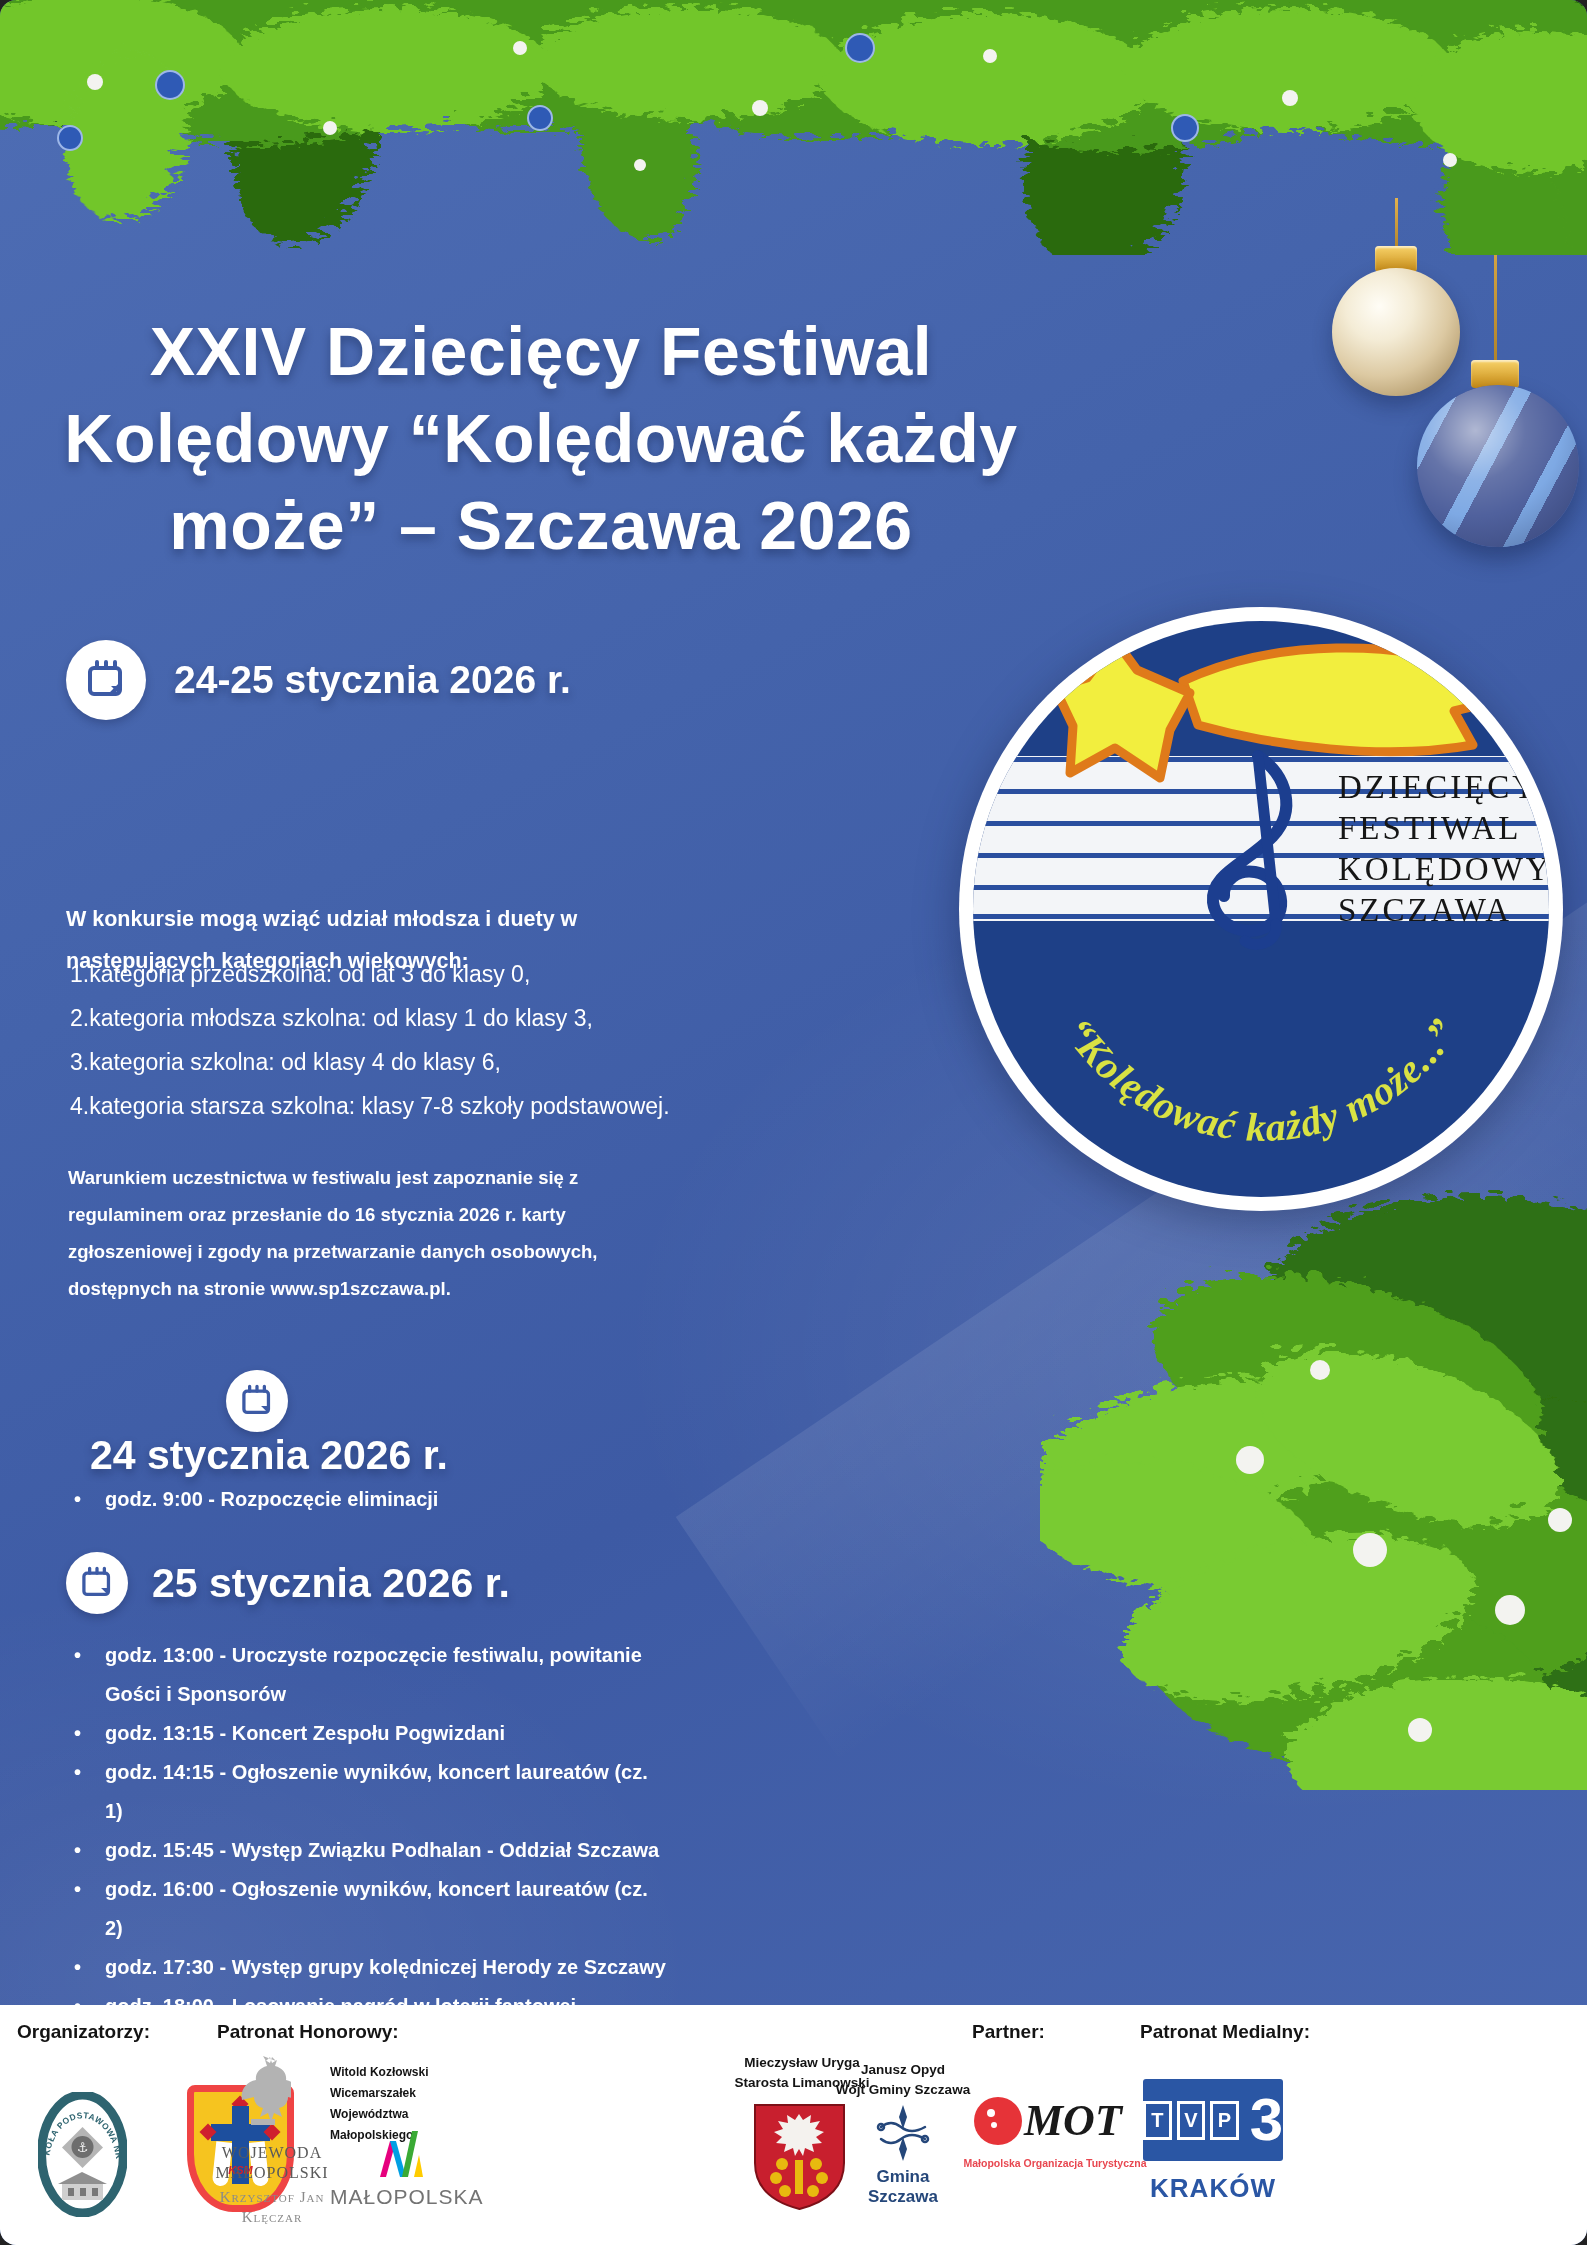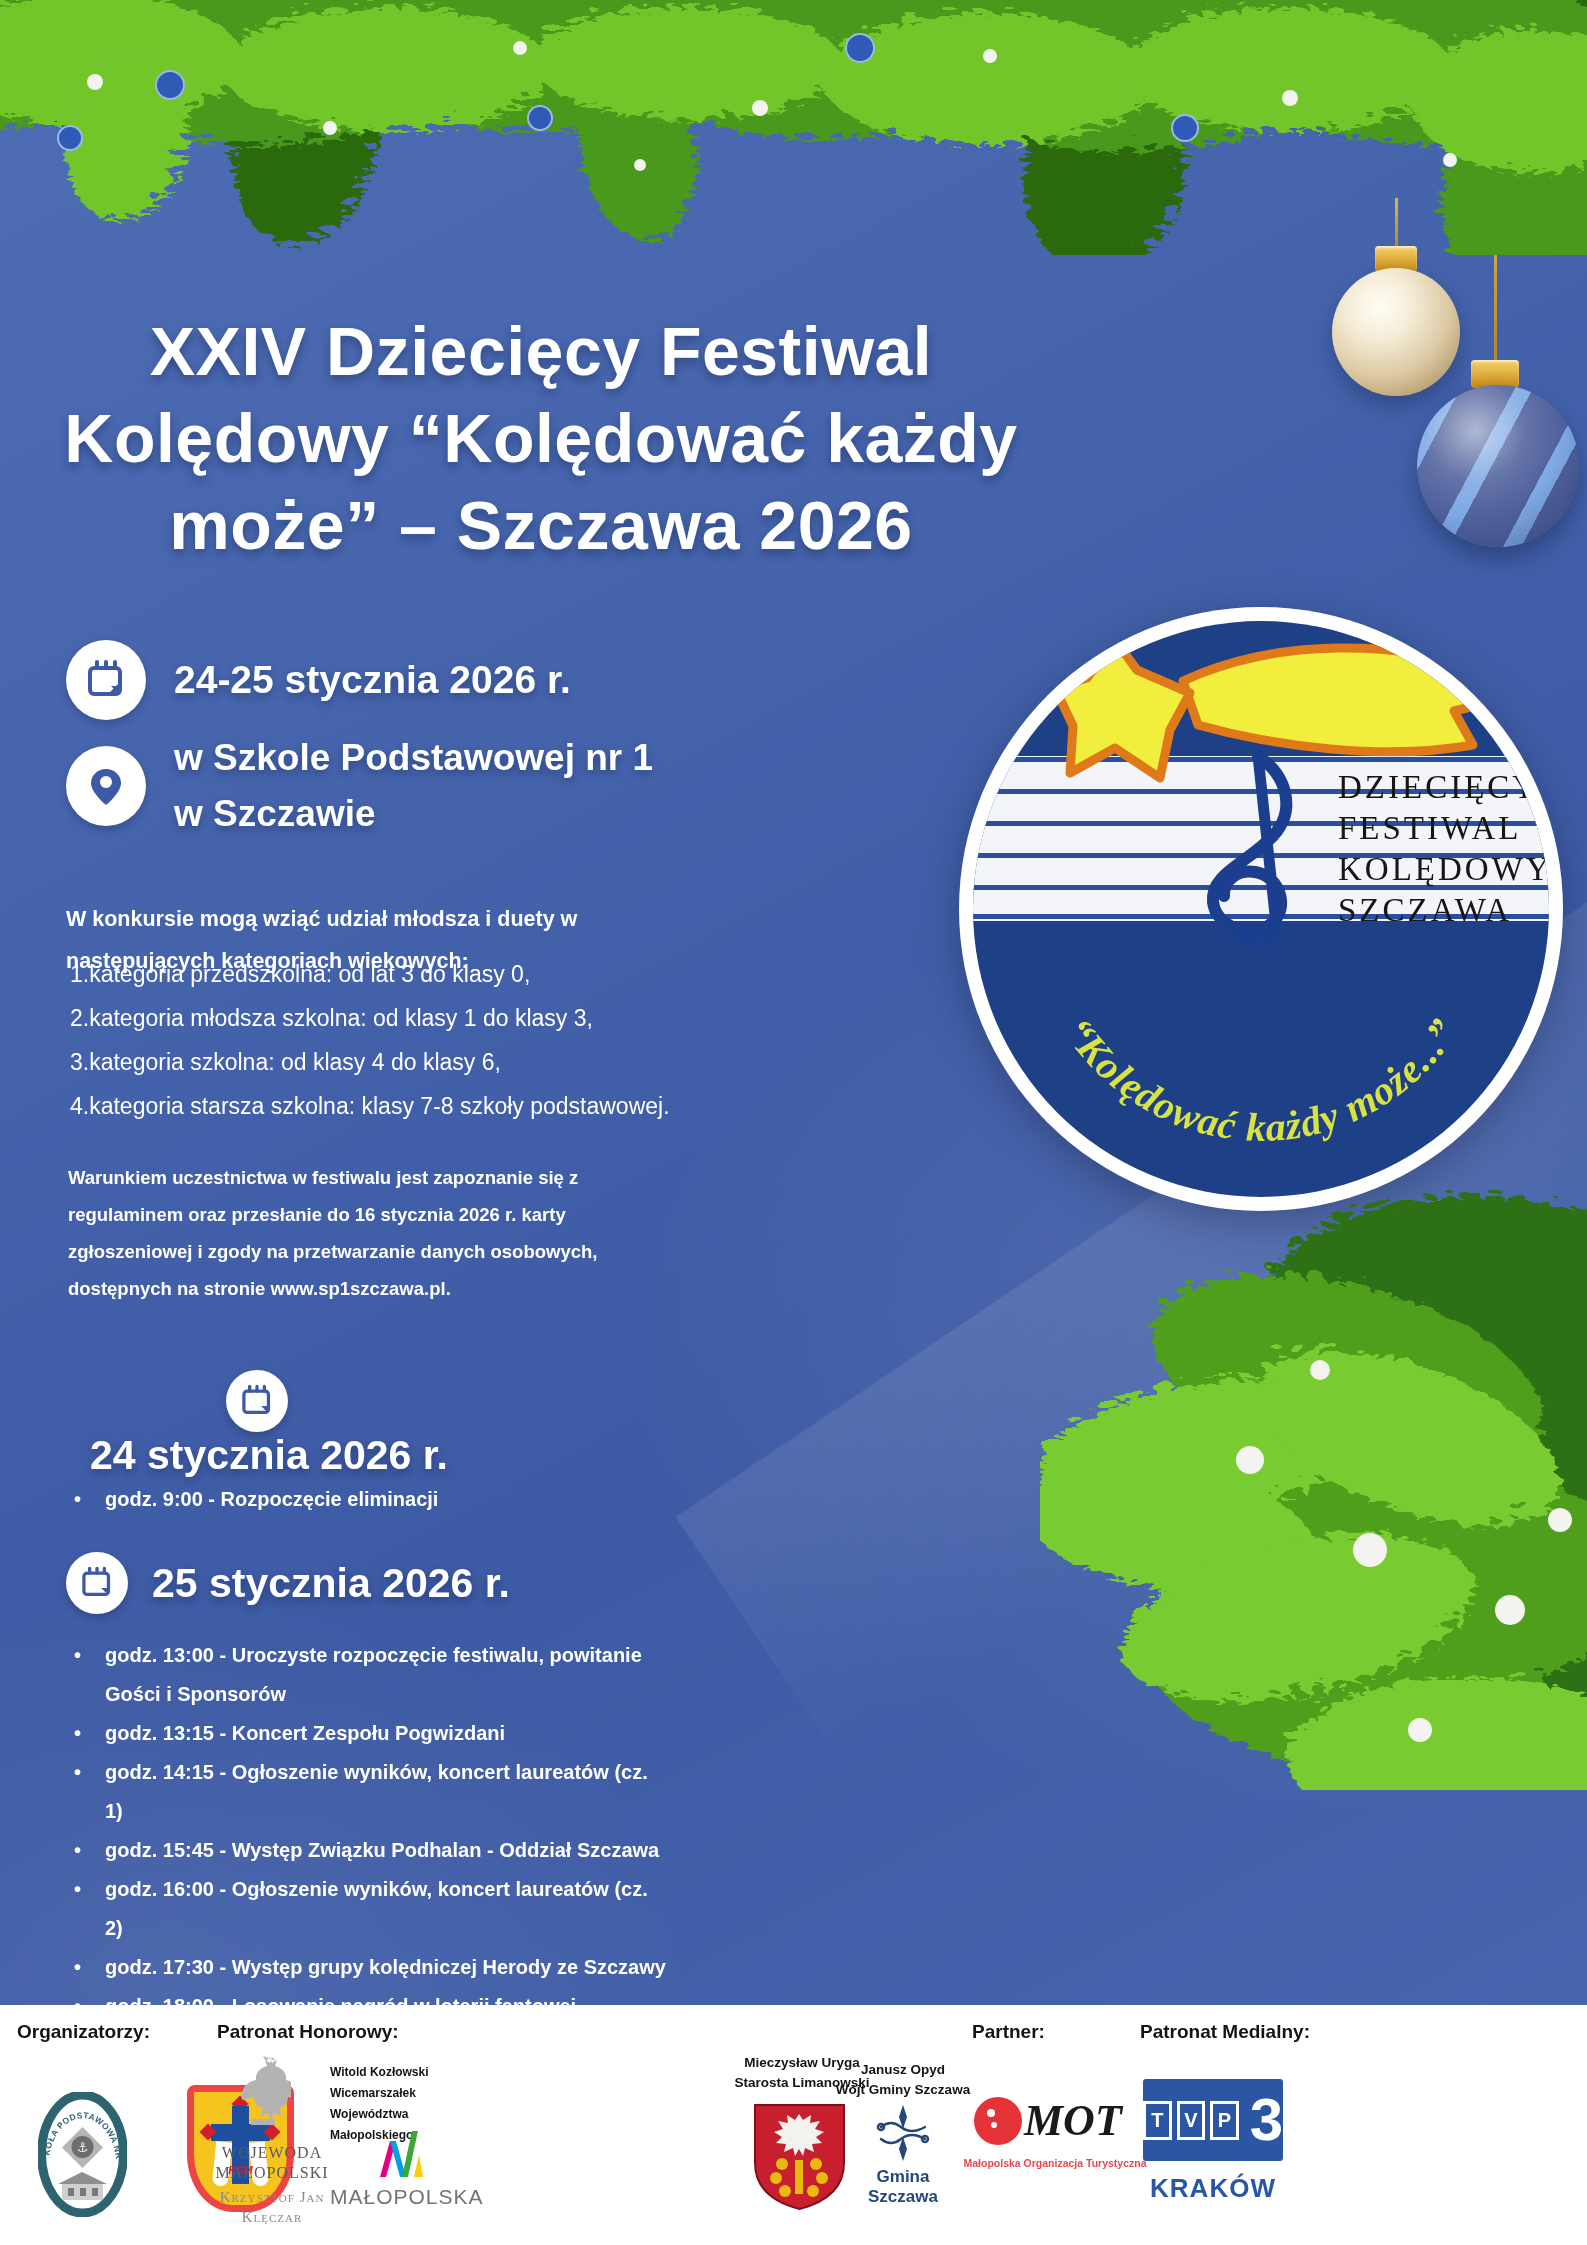--- a/index.html
+++ b/index.html
@@ -3,20 +3,21 @@
 <meta charset="utf-8">
 <style>
   html,body{margin:0;padding:0;background:#222;}
   .poster{
     position:relative;width:1587px;height:2245px;overflow:hidden;
     font-family:"Liberation Sans","DejaVu Sans",sans-serif;color:#fff;
     background:
       radial-gradient(1100px 760px at 82% 60%, rgba(255,255,255,.10), rgba(255,255,255,0) 62%),
       radial-gradient(900px 650px at 10% 88%, rgba(255,255,255,.07), rgba(255,255,255,0) 60%),
       linear-gradient(152deg,#4e6db4 0%,#4463ab 34%,#3d5aa4 60%,#4a68b0 100%);
+    border-radius: 16px;
   }
   .sheen{position:absolute;left:640px;top:1100px;width:1400px;height:300px;
     background:linear-gradient(rgba(255,255,255,.09),rgba(255,255,255,0));
     transform:rotate(-34deg);pointer-events:none;}
   
   .title{position:absolute;left:0;top:308px;width:1082px;text-align:center;
     font-weight:bold;font-size:68px;line-height:87px;letter-spacing:.5px;
     text-shadow:0 5px 10px rgba(10,20,55,.35);}
   .title div{white-space:nowrap;}
   .info-row{position:absolute;display:flex;align-items:center;}
@@ -186,32 +187,20 @@
           <g fill="none" stroke="#3c5aa5" stroke-width="4" stroke-linecap="round">
         <rect x="6" y="10" width="30" height="26" rx="4"></rect>
             <path d="M13 10 V4 M22 10 V4 M31 10 V4"></path>
         <path d="M36 27 L27 36"></path>
             <path d="M27 28 h8 v8 z" fill="#3c5aa5" stroke="none"></path>
           </g>
         </svg>
     </span>
     <div class="txt">24-25 stycznia 2026 r.</div>
   </div>
-  <div class="info-row row-venue">
-    <span class="icon-circle">
-      <svg width="42" height="42" viewBox="0 0 42 42">
-          <path d="M21 4 C12 4 6 11 6 18 C6 28 21 40 21 40 C21 40 36 28 36 18 C36 11 30 4 21 4 Z" fill="#3c5aa5"></path>
-          <circle cx="21" cy="17" r="6" fill="#fff"></circle>
-        </svg>
-    </span>
-    <div class="txt">
-      <div>w Szkole Podstawowej nr 1</div>
-      <div>w Szczawie</div>
-    </div>
-  </div>
 
   <p class="intro">W konkursie mogą wziąć udział młodsza i duety w następujących kategoriach wiekowych:</p>
   <ol class="cats">
     <li>kategoria przedszkolna: od lat 3 do klasy 0,</li>
     <li>kategoria młodsza szkolna: od klasy 1 do klasy 3,</li>
     <li>kategoria szkolna: od klasy 4 do klasy 6,</li>
     <li>kategoria starsza szkolna: klasy 7-8 szkoły podstawowej.</li>
   </ol>
   <p class="note">Warunkiem uczestnictwa w festiwalu jest zapoznanie się z regulaminem oraz przesłanie do 16 stycznia 2026 r. karty zgłoszeniowej i zgody na przetwarzanie danych osobowych, dostępnych na stronie www.sp1szczawa.pl.</p>
 

